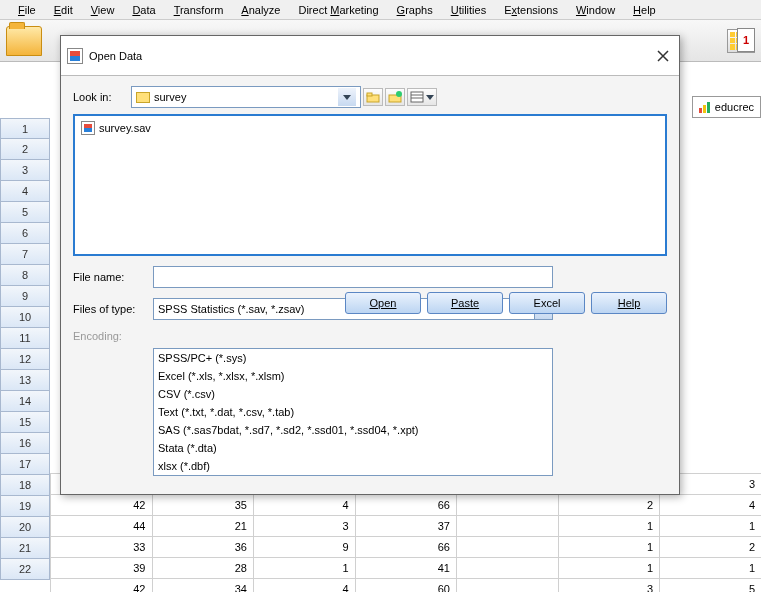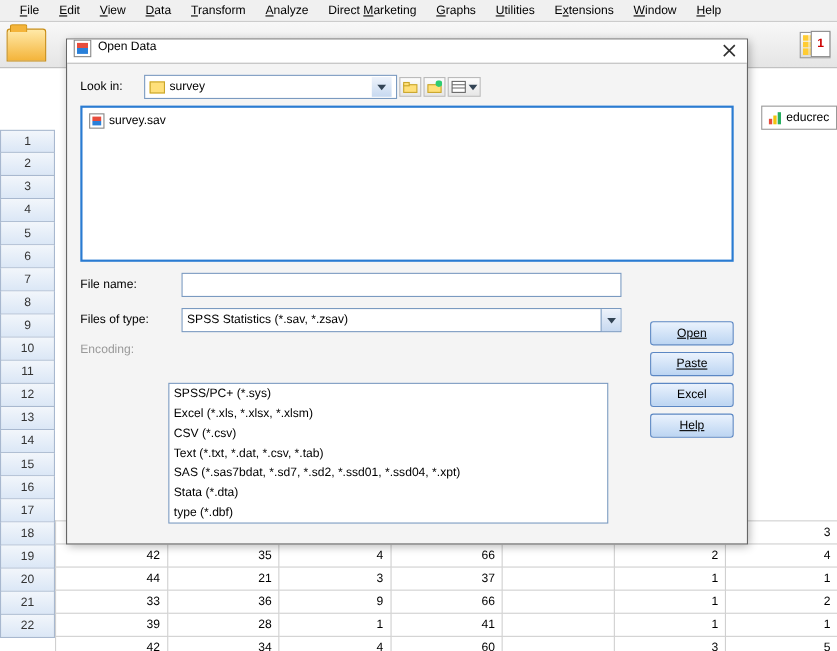--- a/index.html
+++ b/index.html
@@ -27,48 +27,48 @@
 .colhdr .bars i:nth-child(3){height:11px;background:#27ae60;}
 .rowhdrs { position:absolute; top:60px; left:0; width:50px; }
 .rowhdr { height:21px; background:linear-gradient(#f2f6fb,#dbe7f6); border:1px solid #a8b8cf; border-top:none; text-align:center; line-height:20px; color:#333;}
 .rowhdr:first-child{border-top:1px solid #a8b8cf;}
 table.data { border-collapse:collapse; width:100%; }
 table.data td { border:1px solid #d0d0d0; height:21px; text-align:right; padding-right:6px; color:#000;}
 table.data tr td:last-child{border-right:none;}
 
 
 .dialog { position:absolute; top:35px; left:60px; width:620px; height:460px; background:#f4f4f4; border:1px solid #666; box-shadow:2px 2px 8px rgba(0,0,0,0.3); z-index:50;}
-.dlg-title { height:22px; background:#fff; display:flex; padding:0 6px; border-bottom:1px solid #bbb;}
+.dlg-title { height:40px; background:#fff; display:flex; align-items:center; padding:0 6px; border-bottom:1px solid #bbb;}
 .dlg-title .ico{width:16px;height:16px;background:#fff;border:1px solid #888;margin-right:6px;position:relative;}
 .dlg-title .ico:after{content:"";position:absolute;inset:2px;background:linear-gradient(#e74c3c 50%,#2980d9 50%);}
 .dlg-title .close{margin-left:auto;width:20px;height:20px;display:flex;align-items:center;justify-content:center;cursor:default;}
 .dlg-title .close svg{width:12px;height:12px;}
 .dlg-body{padding:10px 12px;}
 .lookin-row{display:flex;align-items:center;gap:2px;margin-bottom:6px;}
 .lookin-row label{width:56px;}
 .lookin-select{display:flex;align-items:center;background:#fff;border:1px solid #7a9ac0;height:22px;width:230px;padding:0 4px;gap:4px;}
 .lookin-select .folder{width:14px;height:11px;background:#ffe07a;border:1px solid #c9a52a;}
 .lookin-select .arrow{margin-left:auto;width:18px;height:18px;background:linear-gradient(#eef3fb,#c7d9f0);display:flex;align-items:center;justify-content:center;}
 .nav-ico{width:20px;height:18px;display:flex;align-items:center;justify-content:center;background:linear-gradient(#fdfdfd,#e6e6e6);border:1px solid #bbb;}
 .filelist{border:2px solid #2a7bd1;background:#fff;height:142px;padding:4px;overflow:auto;}
 .file-item{display:flex;align-items:center;gap:4px;padding:1px 2px;}
 .file-item .fi-ico{width:14px;height:14px;background:#fff;border:1px solid #888;position:relative;}
 .file-item .fi-ico:after{content:"";position:absolute;inset:2px;background:linear-gradient(#e74c3c 50%,#2980d9 50%);}
-.form-row{display:flex;align-items:center;margin-top:10px;gap:12px;}
+.form-row{display:flex;align-items:center;margin-top:10px;gap:0;}
 .form-row label{width:80px;}
 .text-input{flex:0 0 400px;height:22px;border:1px solid #7a9ac0;background:#fff;padding:0 4px;}
 .dropdown-closed{flex:0 0 400px;height:22px;border:1px solid #7a9ac0;background:#fff;padding:0 4px;display:flex;align-items:center;position:relative;}
 .dropdown-closed .dd-btn{position:absolute;right:0;top:0;bottom:0;width:18px;background:linear-gradient(#eef3fb,#c7d9f0);border-left:1px solid #7a9ac0;display:flex;align-items:center;justify-content:center;}
 
 .dd-open { position:absolute; left:92px; top:312px; width:400px; height:128px; background:#fff; border:1px solid #7a9ac0; z-index:60; overflow:hidden;}
 .dd-open .opts{height:100%;overflow-y:scroll;}
 .dd-open .opt{padding:2px 4px;height:18px;line-height:14px;}
 .dd-open::-webkit-scrollbar{width:16px;}
 
-.btn-col{position:absolute;right:12px;top:256px;display:flex;flex-direction:column;gap:6px;justify-content:space-between;}
+.btn-col{position:absolute;right:12px;top:256px;display:flex;flex-direction:row;gap:6px;justify-content:space-between;}
 .dlg-btn{width:76px;height:22px;background:linear-gradient(#eaf2fd,#bcd5f2);border:1px solid #5b87c4;border-radius:3px;text-align:center;line-height:20px;color:#000;cursor:default;}
 .dlg-btn .ul{text-decoration:underline;}
 
 .disabled{color:#999;}
 
 .tri{width:0;height:0;border-left:4px solid transparent;border-right:4px solid transparent;border-top:5px solid #345;}
 
 
 .below-data{position:absolute;top:473px;left:50px;right:0;}
 </style>
@@ -286,21 +286,21 @@
   </div>
 
   <div class="dd-open">
     <div class="opts">
       <div class="opt">SPSS/PC+ (*.sys)</div>
       <div class="opt">Excel (*.xls, *.xlsx, *.xlsm)</div>
       <div class="opt">CSV (*.csv)</div>
       <div class="opt">Text (*.txt, *.dat, *.csv, *.tab)</div>
       <div class="opt">SAS (*.sas7bdat, *.sd7, *.sd2, *.ssd01, *.ssd04, *.xpt)</div>
       <div class="opt">Stata (*.dta)</div>
-      <div class="opt">type (*.dbf)</div>
+      <div class="opt">xlsx (*.dbf)</div>
     </div>
   </div>
 
   <div class="btn-col">
     <div class="dlg-btn"><span class="ul">Open</span></div>
     <div class="dlg-btn"><span class="ul">Paste</span></div>
     <div class="dlg-btn"><span>Excel</span></div>
     <div class="dlg-btn"><span class="ul">Help</span></div>
   </div>
 </div>

